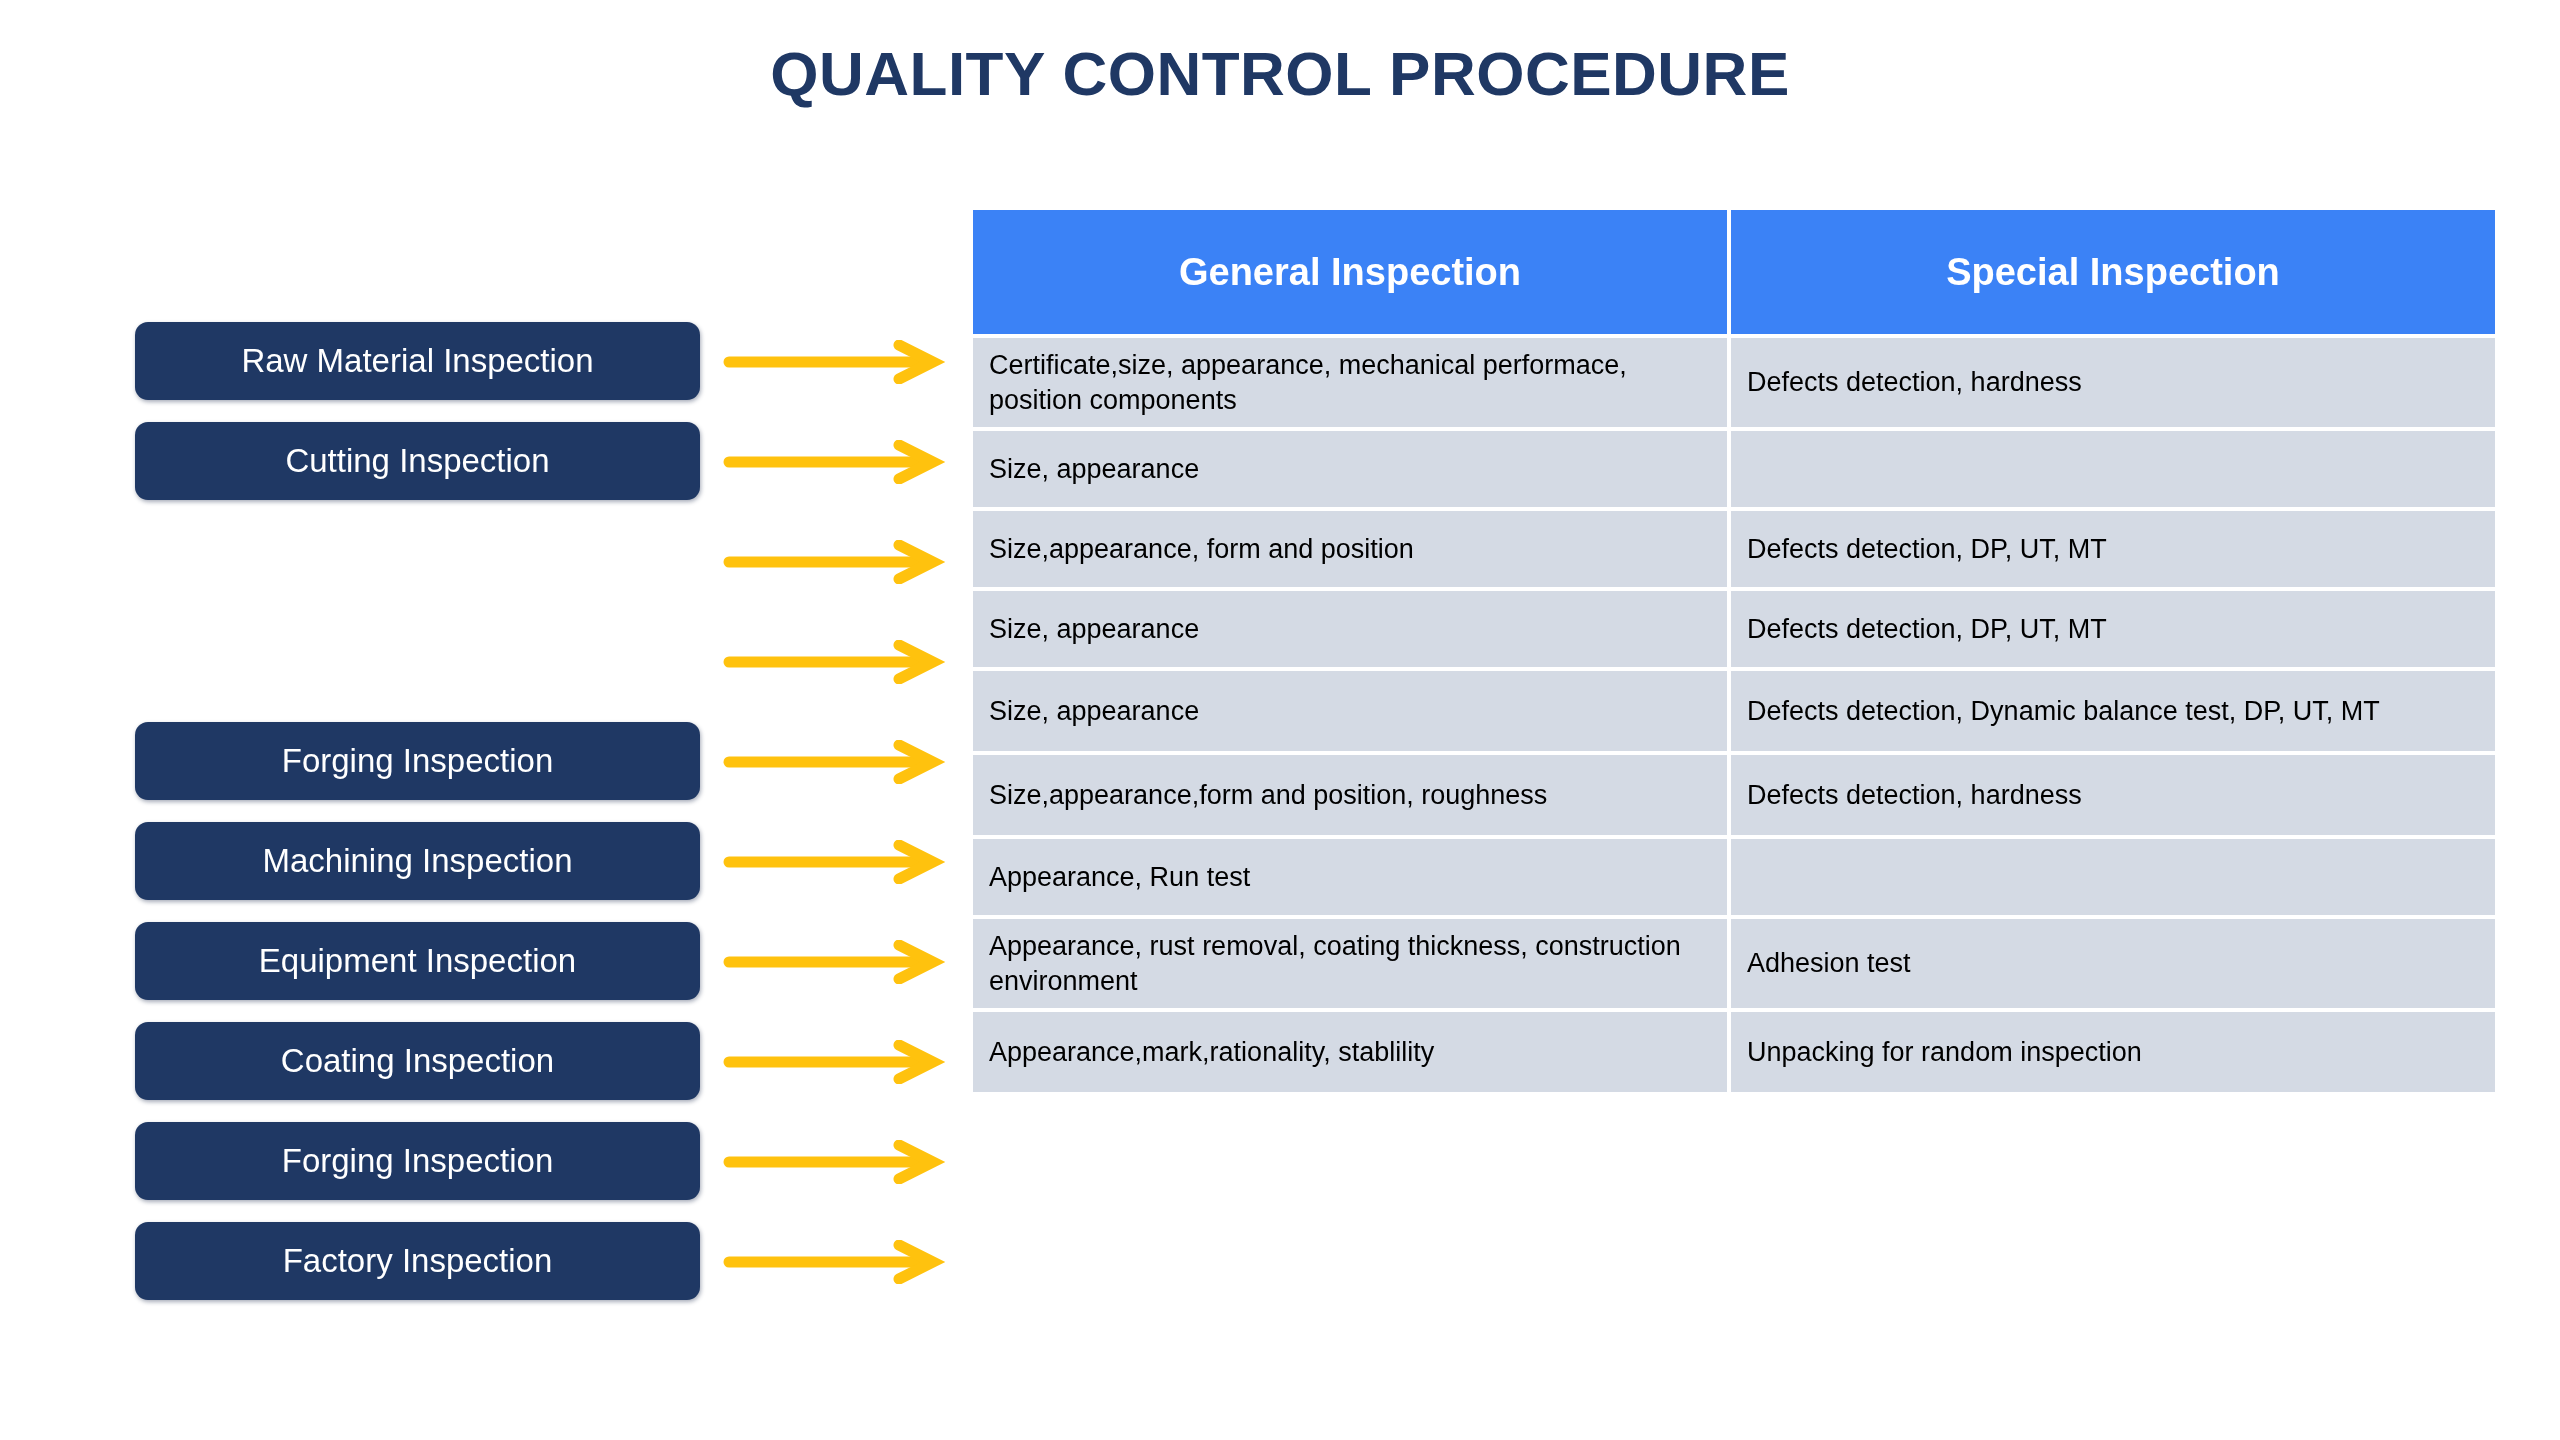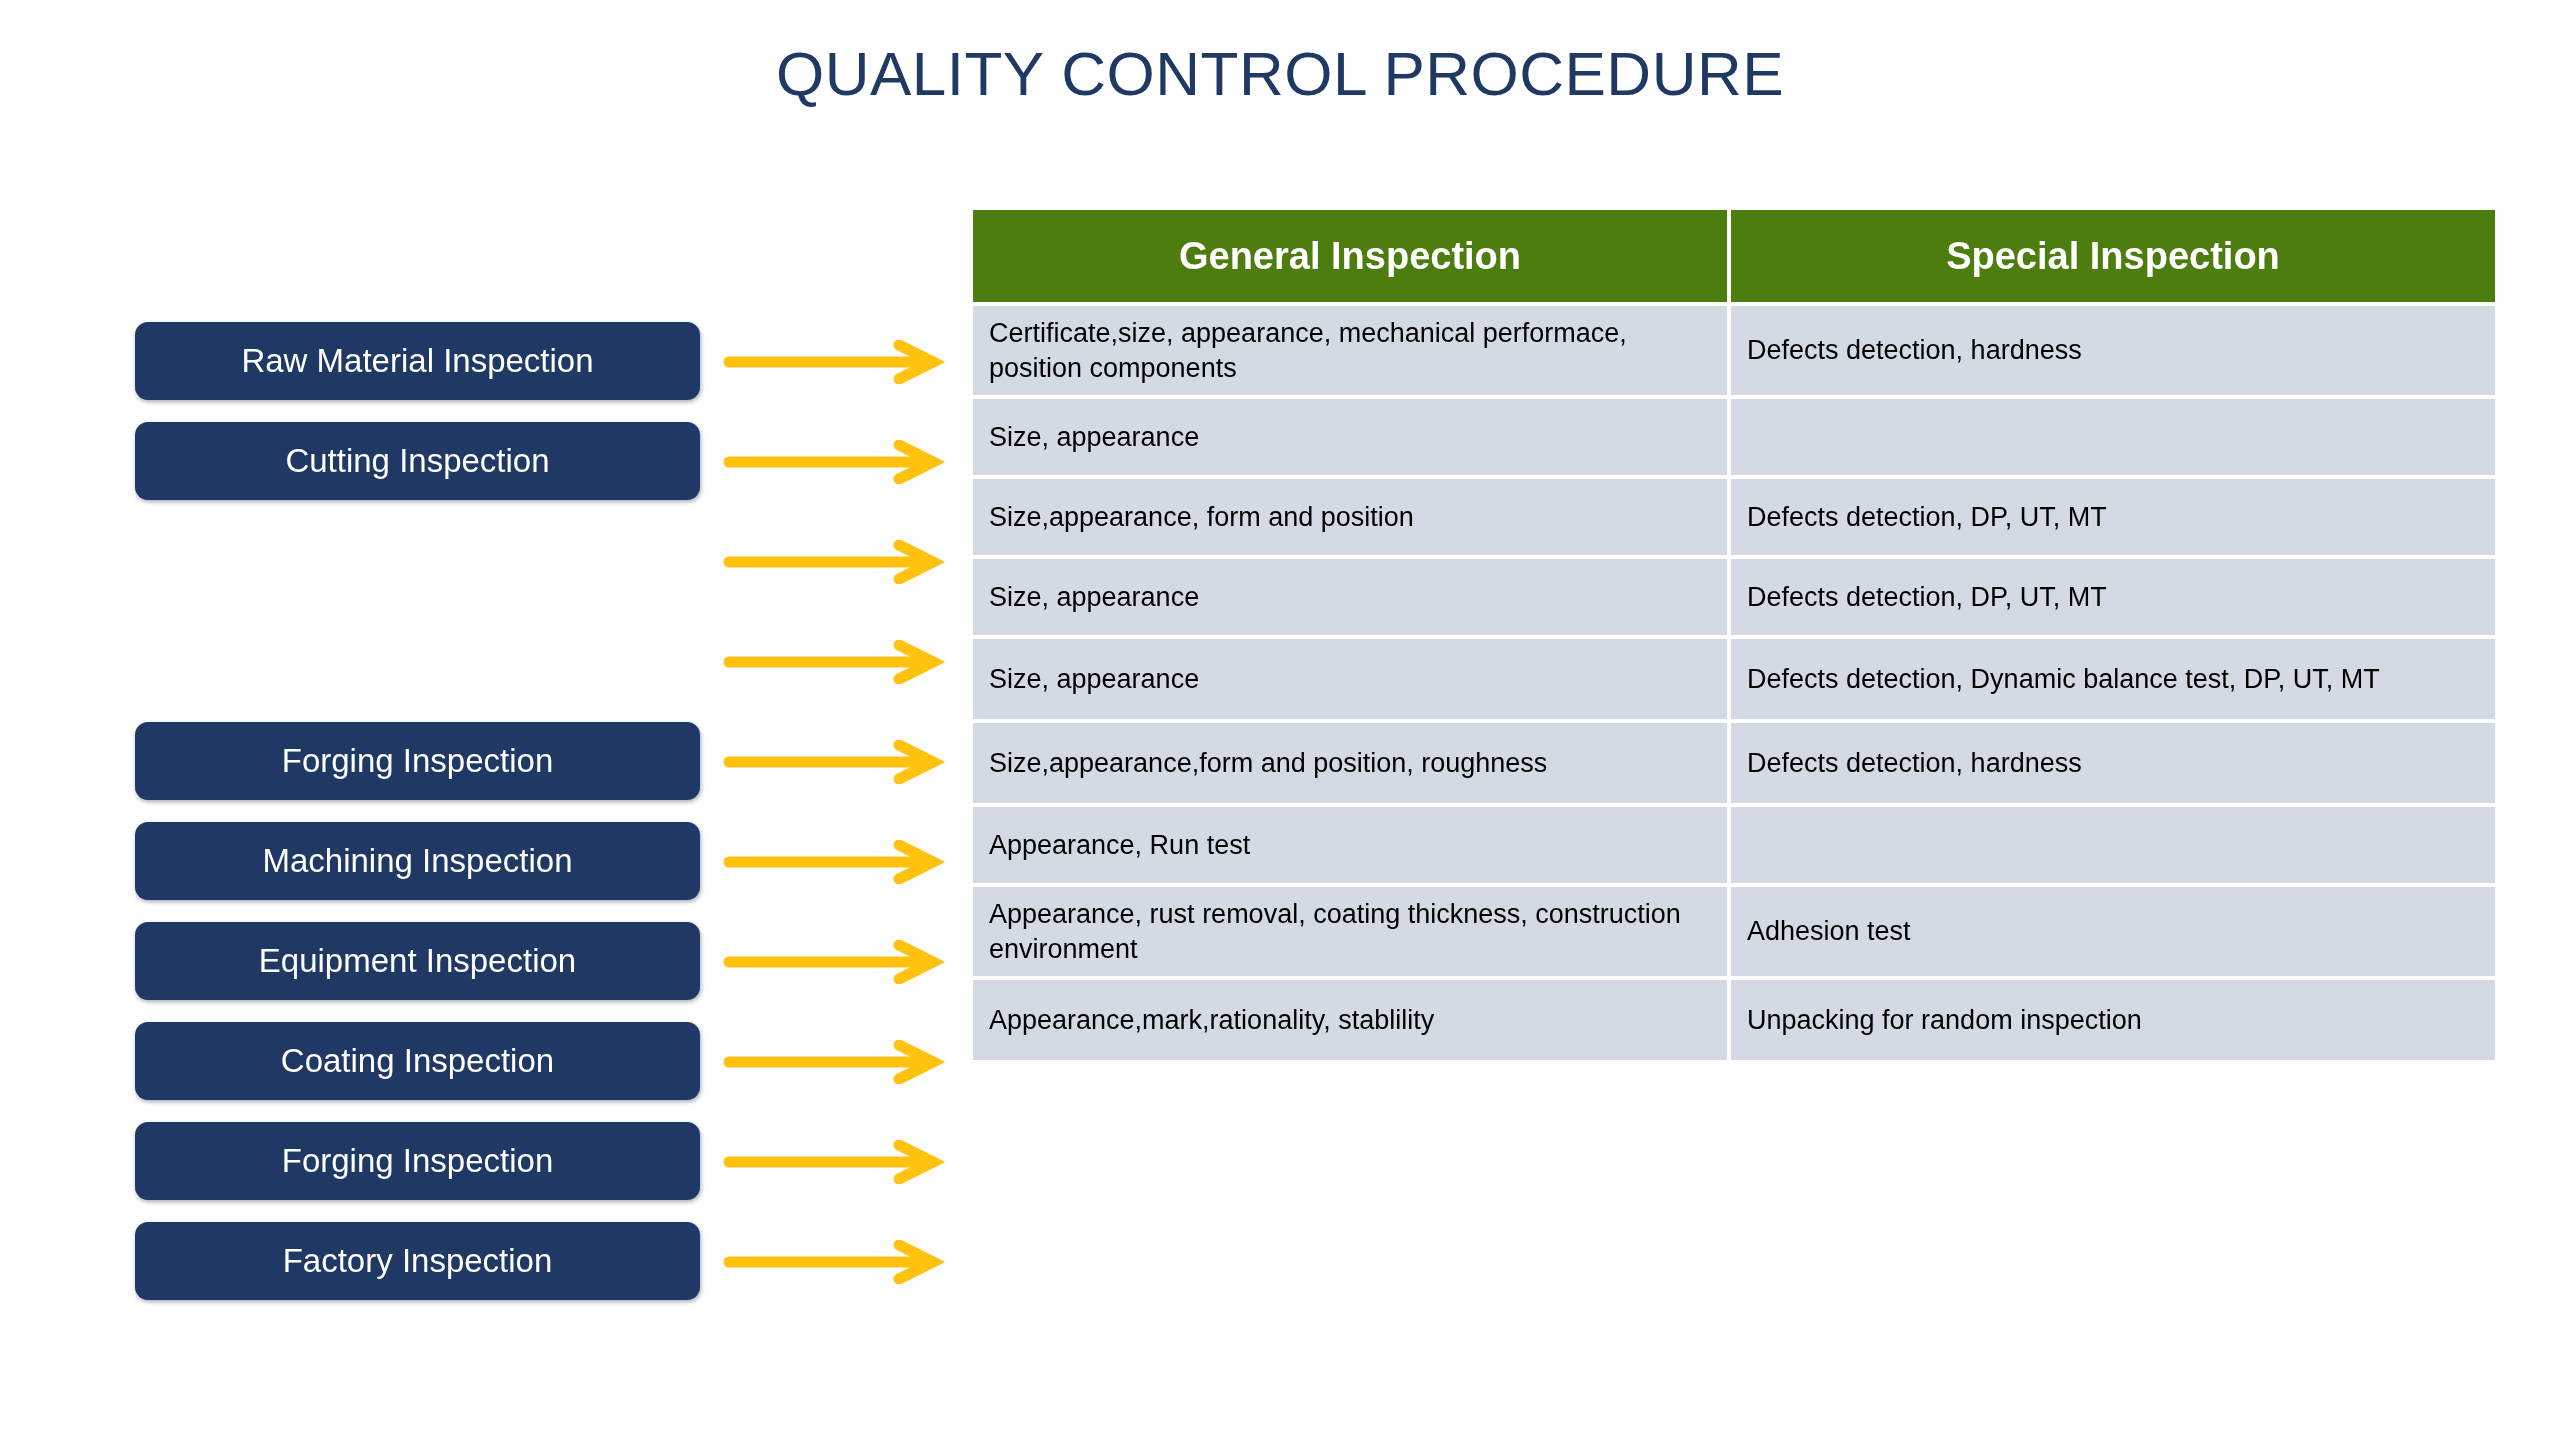--- a/index.html
+++ b/index.html
@@ -16,21 +16,21 @@
   }
 
   
   #page-title {
     position: absolute;
     left: 0;
     top: 38px;
     width: 2560px;
     text-align: center;
     font-size: 62px;
-    font-weight: normal;
+    font-weight: bold;
     color: #1F3864;
     letter-spacing: 0.5px;
     white-space: nowrap;
   }
 
   
   #stage-list {
     position: absolute;
     left: 135px;
     top: 322px;
@@ -73,25 +73,25 @@
     position: absolute;
     left: 973px;
     top: 210px;
     width: 1522px;
     border-collapse: separate;
     border-spacing: 4px 4px;
     margin: -4px;
     table-layout: fixed;
   }
   #inspection-table th {
-    background: #4d7c0f;
+    background: #3b82f6;
     color: #ffffff;
     font-size: 38px;
     font-weight: bold;
-    height: 92px;
+    height: 124px;
     text-align: center;
     vertical-align: middle;
     padding: 0 12px;
     box-sizing: border-box;
   }
   #inspection-table td {
     background: #D4DAE4;
     color: #000000;
     font-size: 27px;
     vertical-align: middle;

